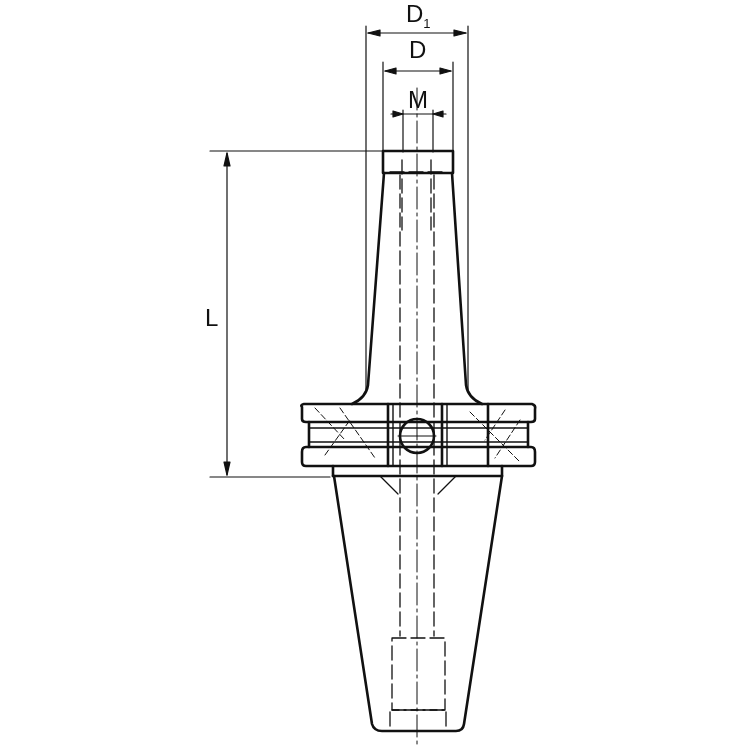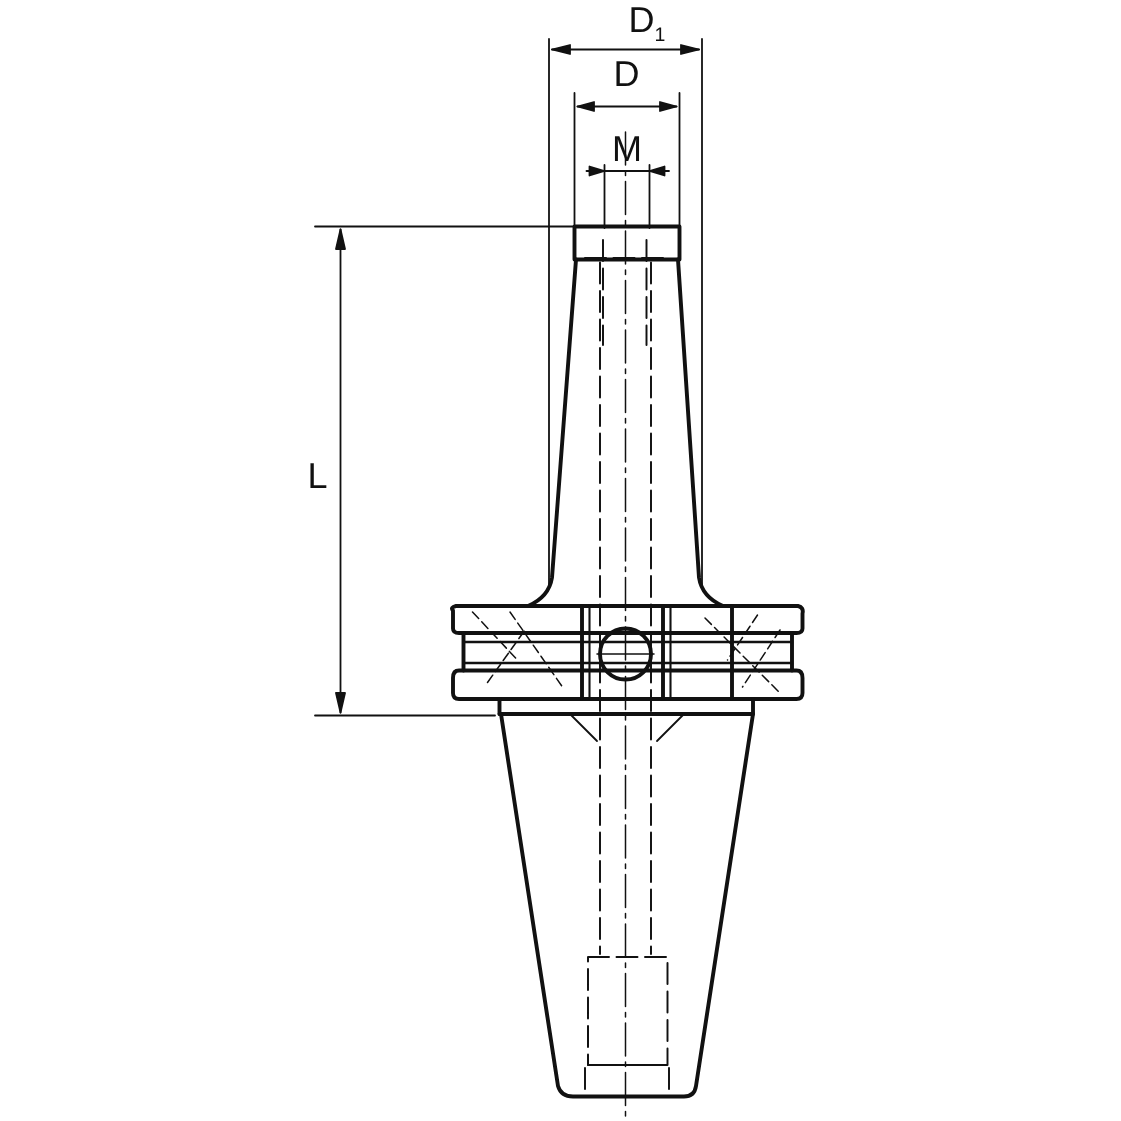--- a/index.html
+++ b/index.html
@@ -97,21 +97,21 @@
       <g stroke-width="1.2">
         <line x1="380" y1="476" x2="398" y2="494"></line>
         <line x1="456" y1="476" x2="438" y2="494"></line>
       </g>
 
       <line x1="417" y1="88" x2="417" y2="745" stroke-width="1" stroke-dasharray="22,4,3,4"></line>
       <line x1="398" y1="436" x2="436" y2="436" stroke-width="1"></line>
     </g>
   </svg>
 
-  <div class="lbl" style="left:419px;top:2px;">
+  <div class="lbl" style="left:406px;top:2px;">
     <span>D</span><span class="sub">1</span>
   </div>
   <div class="lbl" style="left:409px;top:38px;">
     <span>D</span>
   </div>
   <div class="lbl" style="left:408px;top:88px;">
     <span>M</span>
   </div>
   <div class="lbl" style="left:205px;top:306px;">
     <span>L</span>

